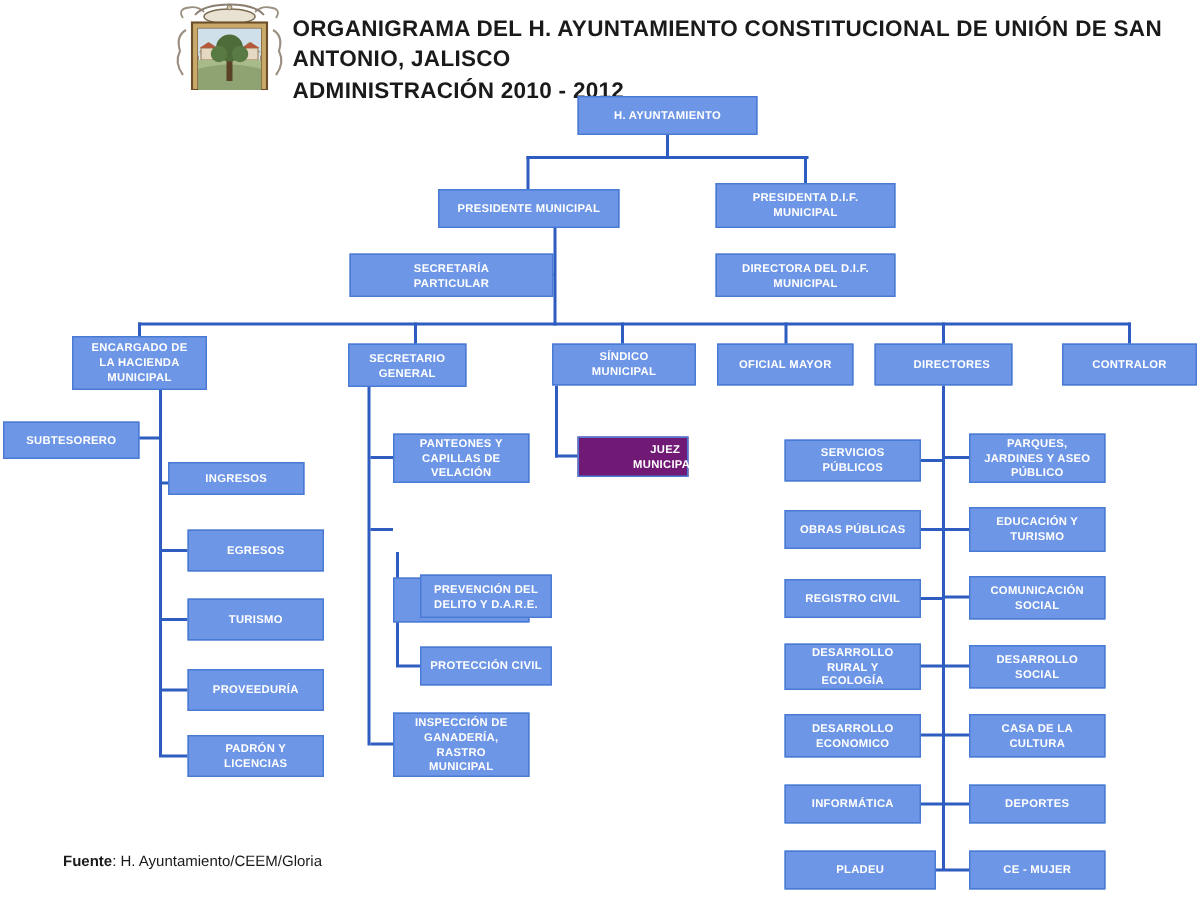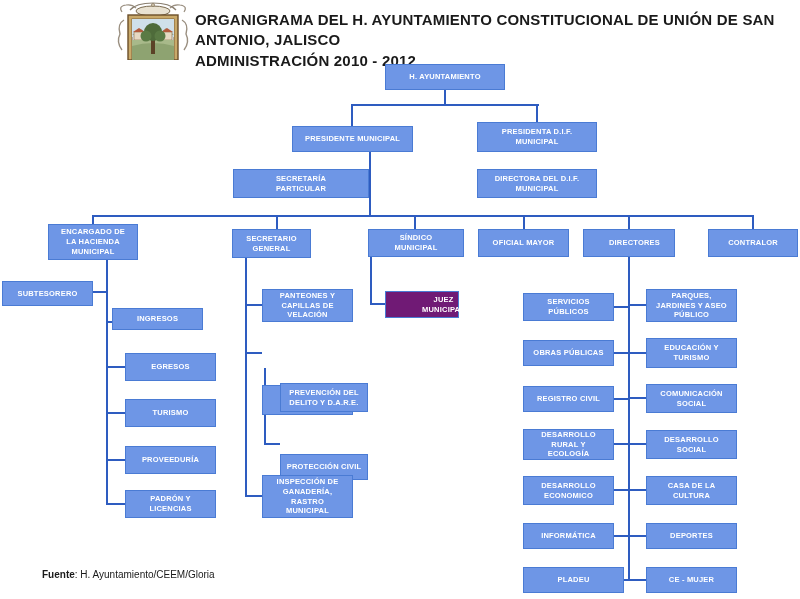--- a/index.html
+++ b/index.html
@@ -128,21 +128,21 @@
 LICENCIAS</div>
       <div class="node" style="left: 385px; top: 291px; width: 74px; height: 27px; background: #701a75; border-color: rgb(74, 123, 212); color: rgb(255, 255, 255); padding-left: 44px;">JUEZ
 MUNICIPAL</div>
       <div class="node" style="left: 262px; top: 289px; width: 91px; height: 33px; background: rgb(110, 150, 230); border-color: rgb(74, 123, 212); color: rgb(255, 255, 255);">PANTEONES Y
 CAPILLAS DE
 VELACIÓN</div>
       <div class="node" style="left: 262px; top: 338px; width: 91px; height: 30px; background: rgb(110, 150, 230); border-color: rgb(74, 123, 212); color: rgb(255, 255, 255); margin-top: 47px;">SEGURIDAD
 PÚBLICA</div>
       <div class="node" style="left: 280px; top: 383px; width: 88px; height: 29px; background: rgb(110, 150, 230); border-color: rgb(74, 123, 212); color: rgb(255, 255, 255);">PREVENCIÓN DEL
 DELITO Y D.A.R.E.</div>
-      <div class="node" style="left: 280px; top: 454px; width: 88px; height: 26px; background: rgb(110, 150, 230); border-color: rgb(74, 123, 212); color: rgb(255, 255, 255);">PROTECCIÓN CIVIL</div>
+      <div class="node" style="left: 280px; top: 431px; width: 88px; height: 26px; background: rgb(110, 150, 230); border-color: rgb(74, 123, 212); color: rgb(255, 255, 255);">PROTECCIÓN CIVIL</div>
       <div class="node" style="left: 262px; top: 475px; width: 91px; height: 43px; background: rgb(110, 150, 230); border-color: rgb(74, 123, 212); color: rgb(255, 255, 255);">INSPECCIÓN DE
 GANADERÍA,
 RASTRO
 MUNICIPAL</div>
       <div class="node" style="left: 523px; top: 293px; width: 91px; height: 28px; background: rgb(110, 150, 230); border-color: rgb(74, 123, 212); color: rgb(255, 255, 255);">SERVICIOS
 PÚBLICOS</div>
       <div class="node" style="left: 646px; top: 289px; width: 91px; height: 33px; background: rgb(110, 150, 230); border-color: rgb(74, 123, 212); color: rgb(255, 255, 255);">PARQUES,
 JARDINES Y ASEO
 PÚBLICO</div>
       <div class="node" style="left: 523px; top: 340px; width: 91px; height: 26px; background: rgb(110, 150, 230); border-color: rgb(74, 123, 212); color: rgb(255, 255, 255);">OBRAS PÚBLICAS</div>

